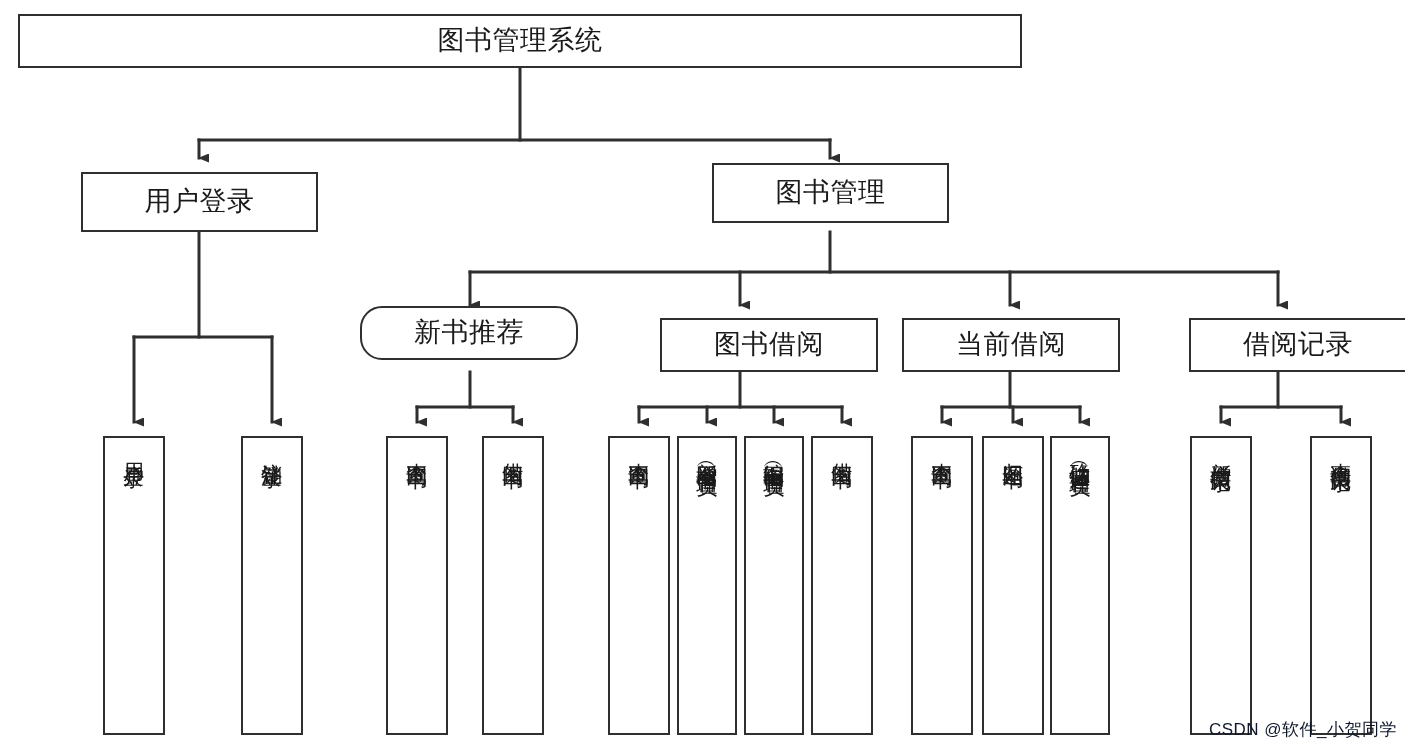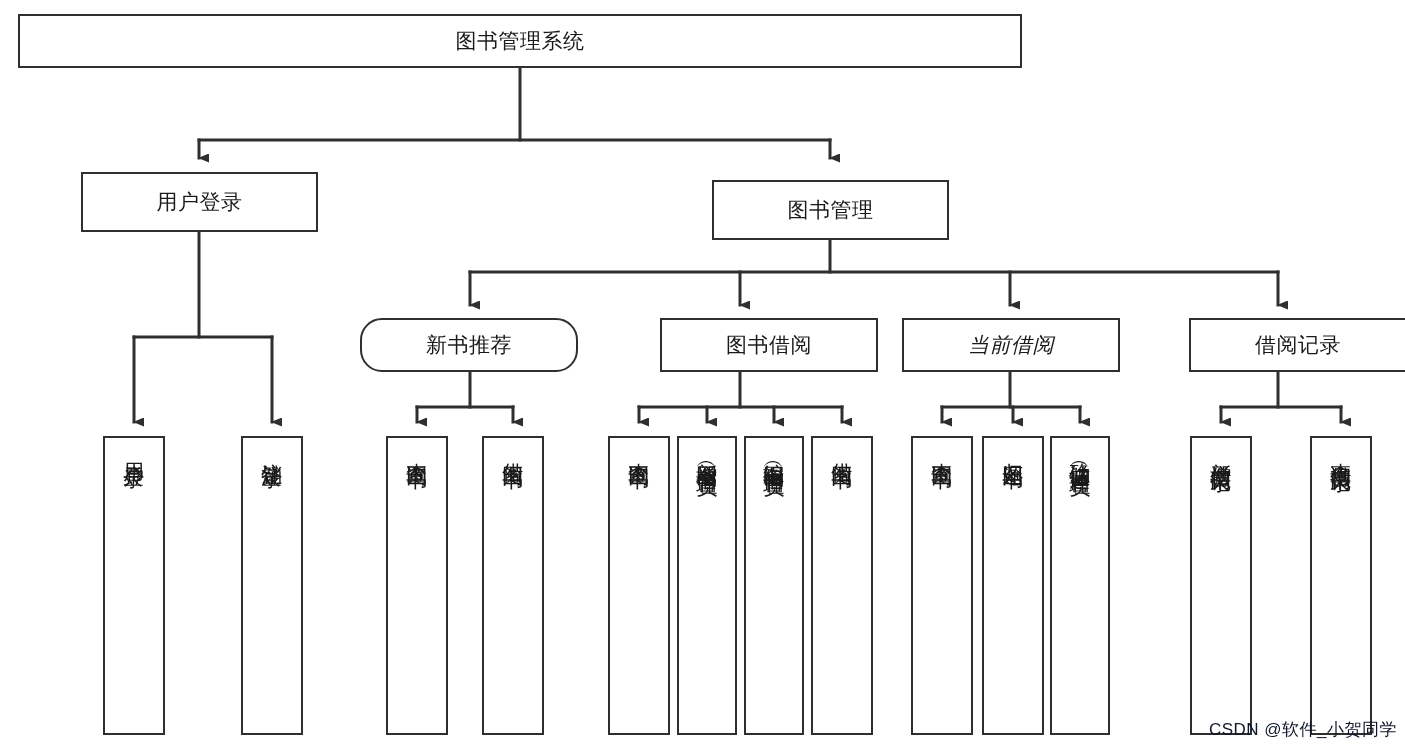--- a/index.html
+++ b/index.html
@@ -29,21 +29,21 @@
     position: absolute;
     box-sizing: border-box;
     background: #ffffff;
     border: 2px solid #2f2f2f;
     display: flex;
     align-items: center;
     justify-content: center;
     color: #1a1a1a;
   }
   .node-label {
-    font-size: 21px;
+    font-size: 27px;
     line-height: 1.18;
     letter-spacing: 0.5px;
     white-space: nowrap;
   }
   .node.leaf {
     padding: 8px 2px;
     align-items: flex-start;
     justify-content: center;
   }
   .node.leaf .node-label {
@@ -121,31 +121,31 @@
     </g>
   </svg>
 
   <div class="node" style="left:18px; top:14px; width:1004px; height:54px;">
     <span class="node-label">图书管理系统</span>
   </div>
 
   <div class="node" style="left:81px; top:172px; width:237px; height:60px;">
     <span class="node-label">用户登录</span>
   </div>
-  <div class="node" style="left:712px; top:180px; width:237px; height:60px;">
+  <div class="node" style="left:712px; top:163px; width:237px; height:60px;">
     <span class="node-label">图书管理</span>
   </div>
 
-  <div class="node" style="left:360px; top:318px; width:218px; height:54px;border-radius:22px;">
+  <div class="node" style="left:360px; top:306px; width:218px; height:54px;border-radius:22px;">
     <span class="node-label">新书推荐</span>
   </div>
   <div class="node" style="left:660px; top:318px; width:218px; height:54px;">
     <span class="node-label">图书借阅</span>
   </div>
-  <div class="node" style="left:902px; top:318px; width:218px; height:54px;font-style:italic;">
+  <div class="node" style="left:902px; top:318px; width:218px; height:54px;">
     <span class="node-label">当前借阅</span>
   </div>
   <div class="node" style="left:1189px; top:318px; width:218px; height:54px;">
     <span class="node-label">借阅记录</span>
   </div>
 
   <div class="node leaf" style="left:103px; top:436px; width:62px; height:299px;">
     <span class="node-label">用户登录</span>
   </div>
   <div class="node leaf" style="left:241px; top:436px; width:62px; height:299px;">

